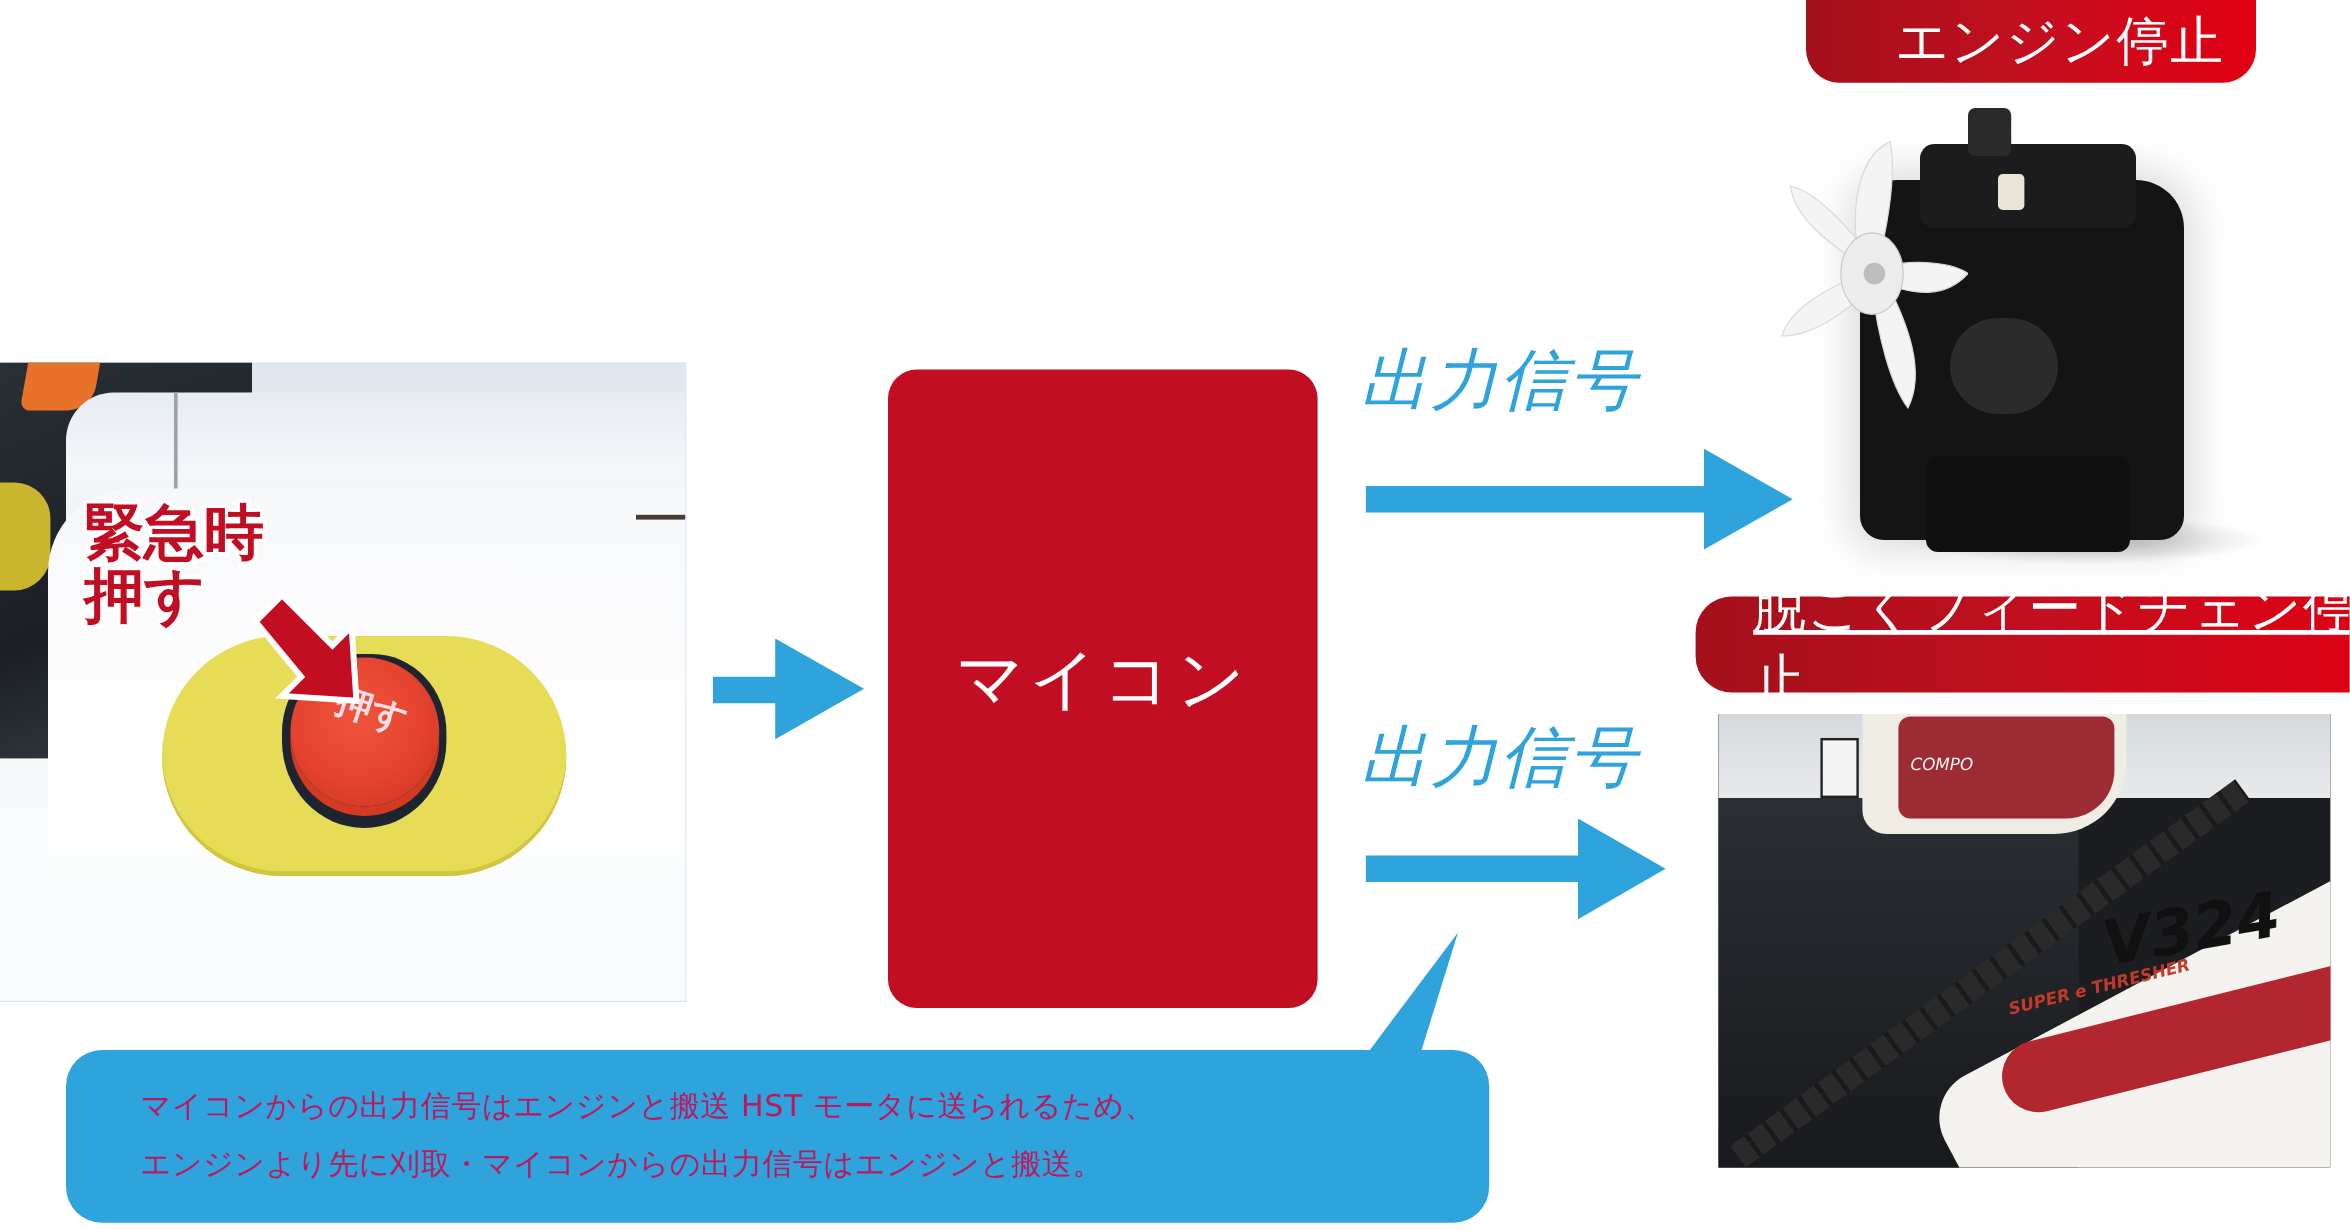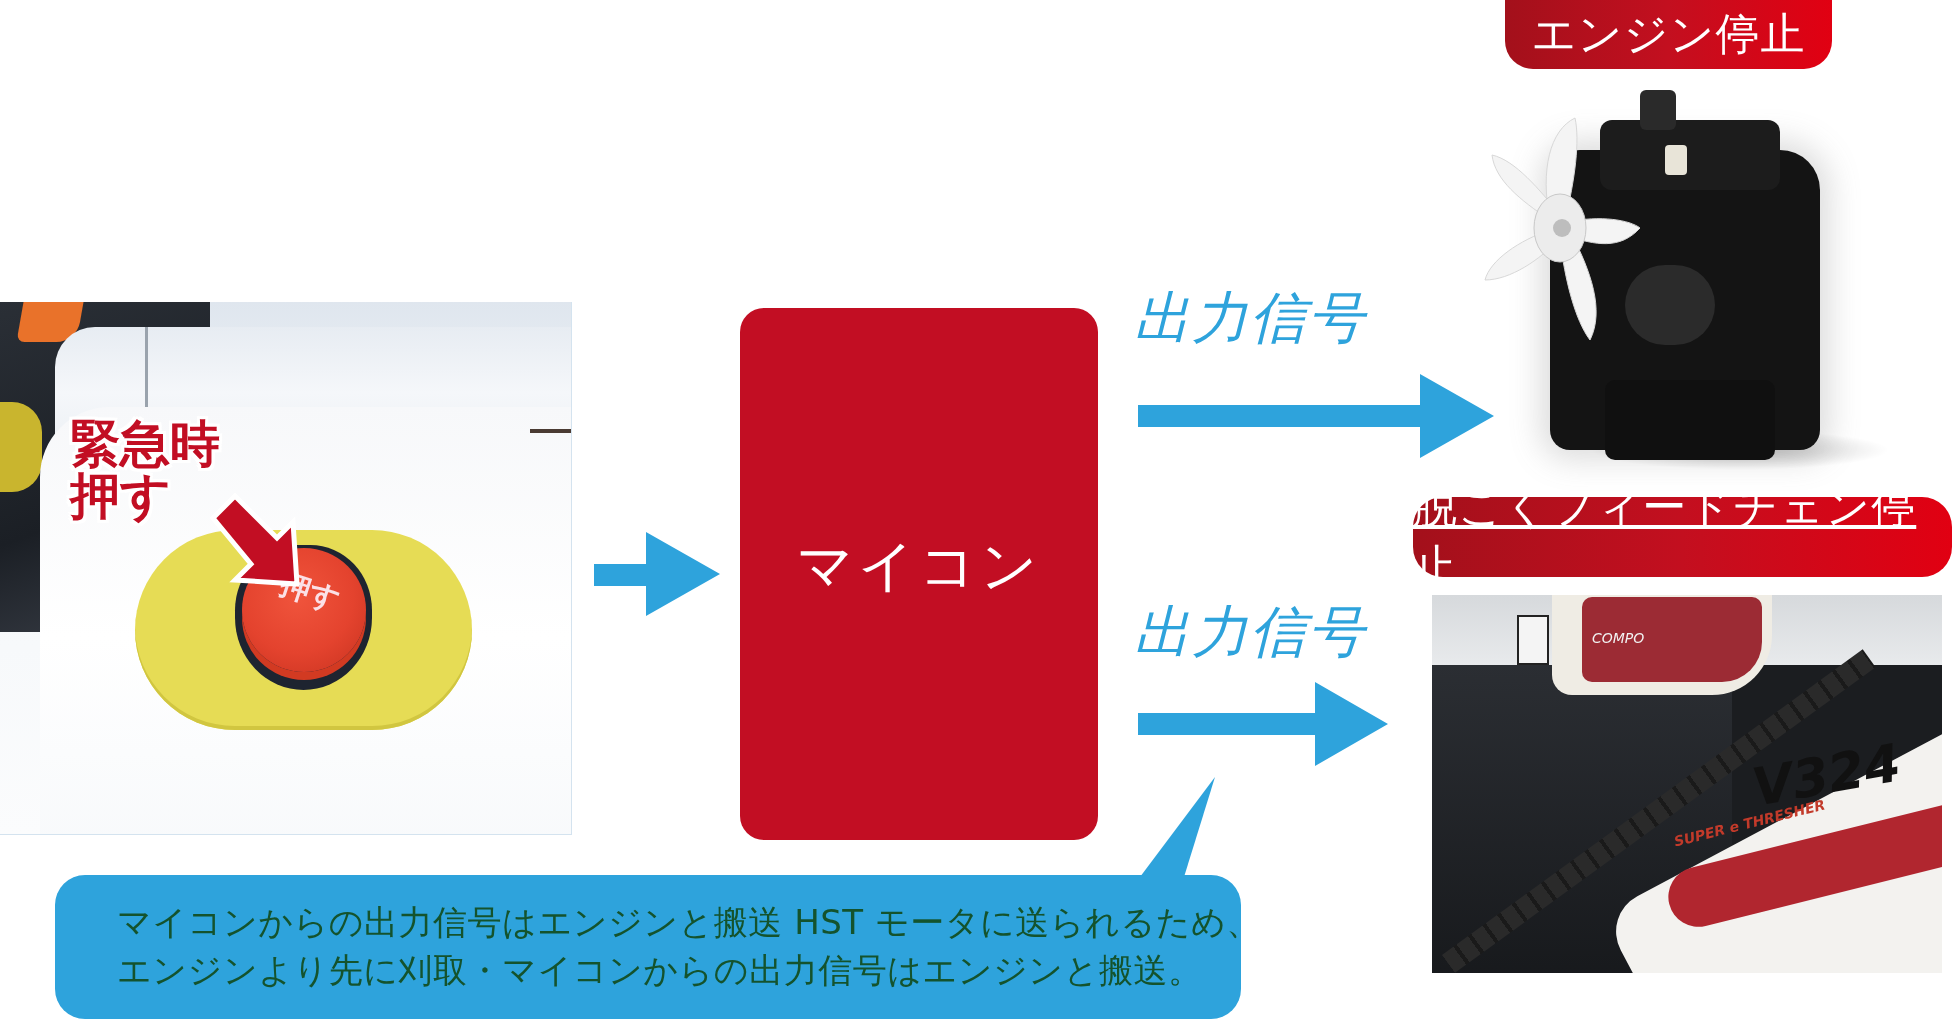--- a/index.html
+++ b/index.html
@@ -52,21 +52,21 @@
     .mcu { left: 740px; top: 308px; width: 358px; height: 532px; background: #c20e23;
       border-radius: 24px; display: flex; align-items: center; justify-content: center; }
     .mcu-label { color: #ffffff; font-size: 56px; letter-spacing: 4px; margin-top: -14px; }
 
     
     .signal-label { color: #2ea3dc; font-size: 56px; line-height: 60px; letter-spacing: 2px; font-style: italic; }
 
     
     .badge { color: #ffffff; display: flex; align-items: center; justify-content: center;
       background: linear-gradient(90deg, #a3101b 0%, #c30f1f 50%, #e10012 100%);
-      font-size: 44px; letter-spacing: 1px; }
+      font-size: 44px; letter-spacing: 1px; padding-left: 48px; }
     .badge-1 { left: 1505px; top: 0; width: 327px; height: 69px; border-radius: 0 0 28px 28px; }
     .badge-2 { left: 1413px; top: 497px; width: 539px; height: 80px; border-radius: 30px; text-decoration: underline; }
 
     
     .engine { left: 1480px; top: 90px; width: 380px; height: 390px; }
     .engine-shadow { left: 110px; top: 340px; width: 300px; height: 40px;
       background: radial-gradient(ellipse at center, rgba(0,0,0,0.25) 0%, rgba(0,0,0,0) 70%); }
     .engine-body { left: 70px; top: 60px; width: 270px; height: 300px; background: #141414;
       border-radius: 30px 40px 20px 20px; box-shadow: 0 0 30px 10px rgba(120,120,120,0.25); }
     .engine-top { left: 120px; top: 30px; width: 180px; height: 70px; background: #1c1c1c;
@@ -100,21 +100,21 @@
       font-style: italic; transform: rotate(-14deg); }
     .th-red-stripe { left: 230px; top: 280px; width: 320px; height: 60px; background: #b1262f;
       transform: rotate(-14deg); transform-origin: 0 0; border-radius: 30px 0 0 30px; }
     .th-sticker { left: 85px; top: 20px; width: 28px; height: 46px; background: #f4f4f4;
       border: 2px solid #222; }
 
     
     .bubble { left: 55px; top: 875px; width: 1186px; height: 144px; background: #2ea3dc;
       border-radius: 30px; }
     .bubble-tail { left: 1140px; top: 777px; width: 80px; height: 100px; }
-    .bubble-text { left: 117px; top: 898px; color: #14532d; font-size: 34px; line-height: 48px;
+    .bubble-text { left: 117px; top: 898px; color: #be185d; font-size: 25px; line-height: 48px;
       letter-spacing: 0.5px; white-space: nowrap; }
   </style>
 </head>
 <body>
 
 <div class="abs photo-left">
   <div class="abs pl-dark"></div>
   <div class="abs pl-orange"></div>
   <div class="abs pl-yellow-knob"></div>
   <div class="abs pl-hood"></div>

